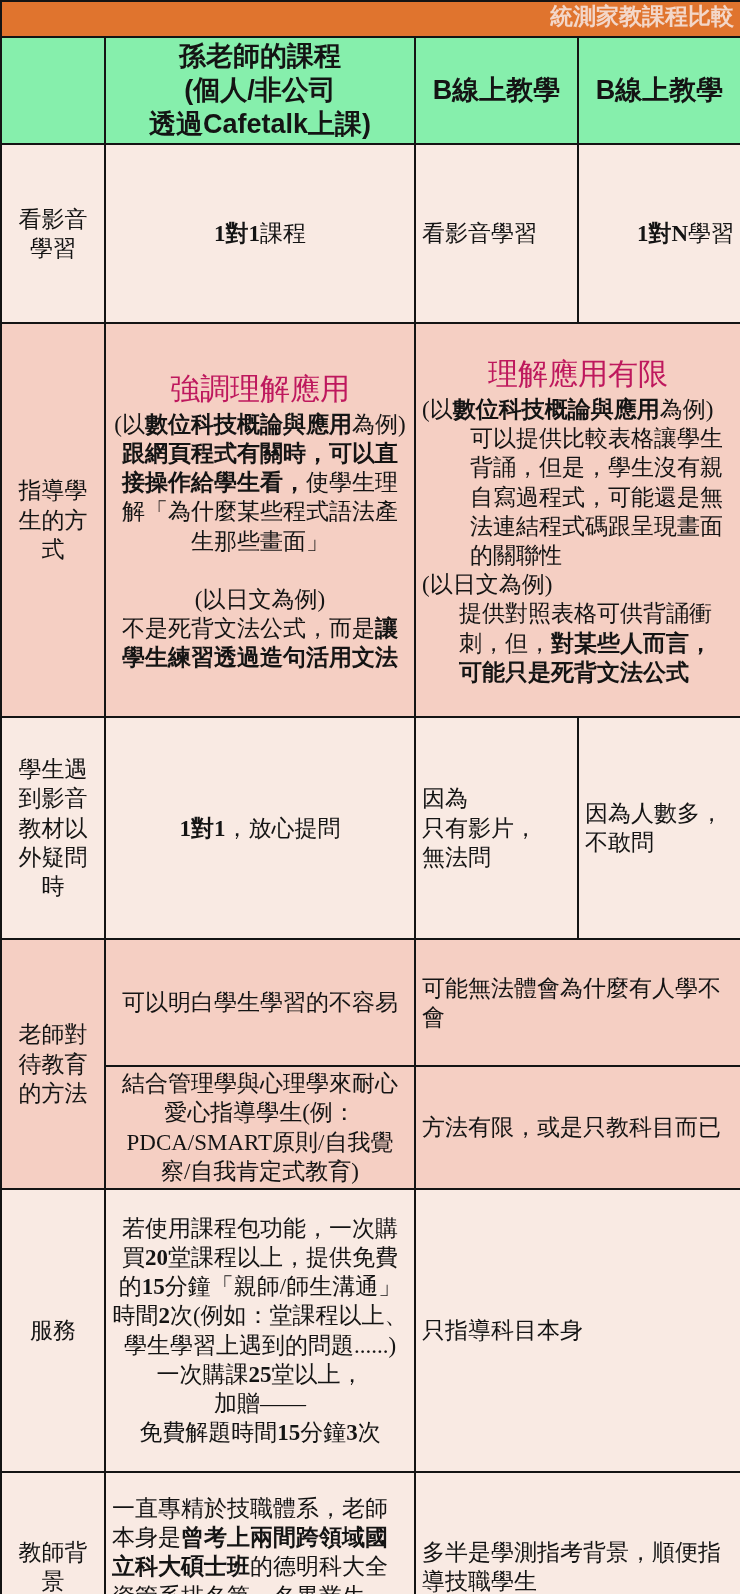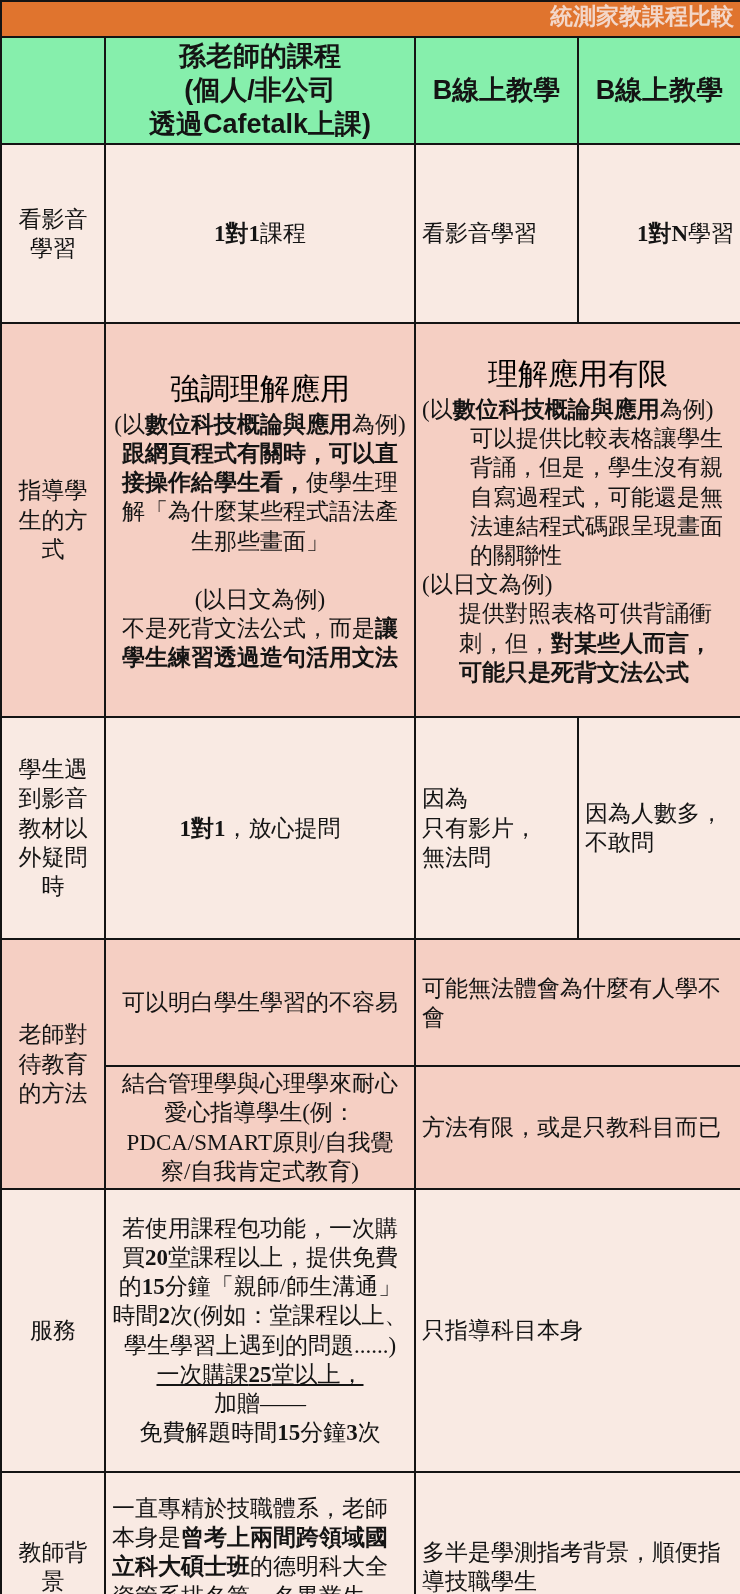--- a/index.html
+++ b/index.html
@@ -39,21 +39,21 @@
   td.label{
     text-align:center;font-size:20px;line-height:1.3;padding:2px 5px;
   }
   td.center{text-align:center;}
   td.left{text-align:left;}
   td.vtop{vertical-align:top;}
   td.padtop{padding-top:36px;}
   td.pre{white-space:pre-line;}
   
   .heading{
-    color:#000000;font-size:30px;line-height:1.25;text-align:center;
+    color:#be185d;font-size:30px;line-height:1.25;text-align:center;
     font-weight:400;margin:2px 0 2px 0;
   }
   .para{margin:0;}
   .para b{font-weight:700;}
   .blank-line{height:29px;}
 </style>
 </head>
 <body>
 
 <table class="cmp">
@@ -127,21 +127,21 @@
 
   <tr class="dark" style="height:97px">
     <td class="center">結合管理學與心理學來耐心愛心指導學生(例：PDCA/SMART原則/自我覺察/自我肯定式教育)</td>
     <td colspan="2" class="left">方法有限，或是只教科目而已</td>
   </tr>
 
   <tr class="light" style="height:283px">
     <td class="label">服務</td>
     <td class="center">
           <div class="para" style="text-align: center;"><span>若使用課程包功能，一次購買</span><b>20</b><span>堂課程以上，提供免費的</span><b>15</b><span>分鐘「親師/師生溝通」時間</span><b>2</b><span>次(例如：堂課程以上、學生學習上遇到的問題......)</span></div>
-          <div class="para" style="text-align: center; text-decoration: underline;"><span>一次購課</span><b>25</b><span>堂以上，</span></div>
+          <div class="para" style="text-align: center;"><span>一次購課</span><b>25</b><span>堂以上，</span></div>
           <div class="para" style="text-align: center;"><span>加贈——</span></div>
           <div class="para" style="text-align: center;"><span>免費解題時間</span><b>15</b><span>分鐘</span><b>3</b><span>次</span></div>
         </td>
     <td colspan="2" class="left">只指導科目本身</td>
   </tr>
 
   <tr class="light" style="height:190px">
     <td class="label">教師背景</td>
     <td class="left">
           <div class="para" style="text-align: left;"><span>一直專精於技職體系，老師本身是</span><b>曾考上兩間跨領域國立科大碩士班</b><span>的德明科大全資管系排名第一名畢業生(2021畢業的那一屆)</span></div>

